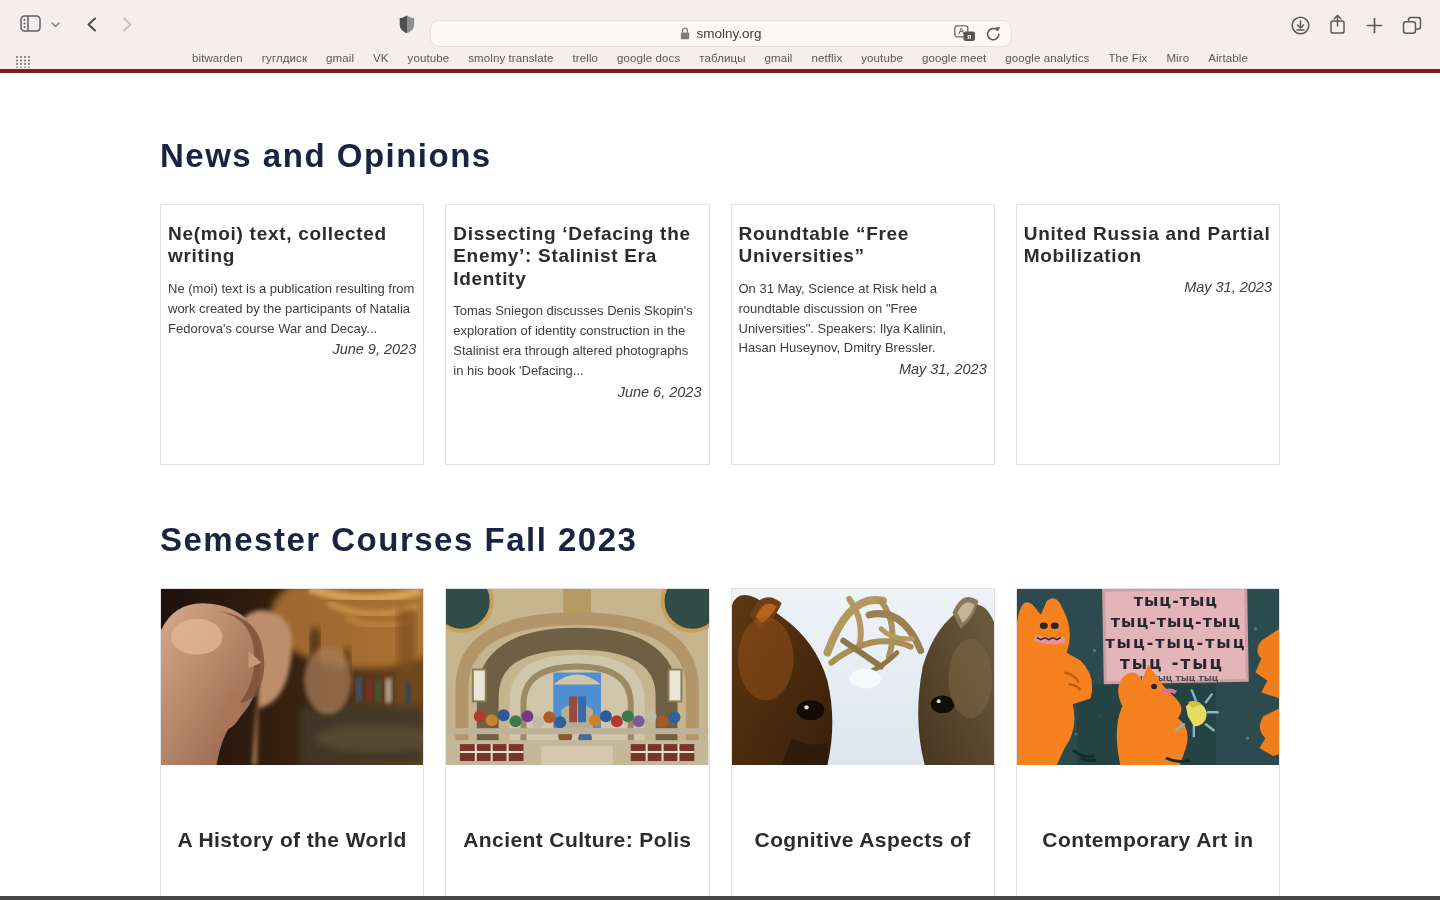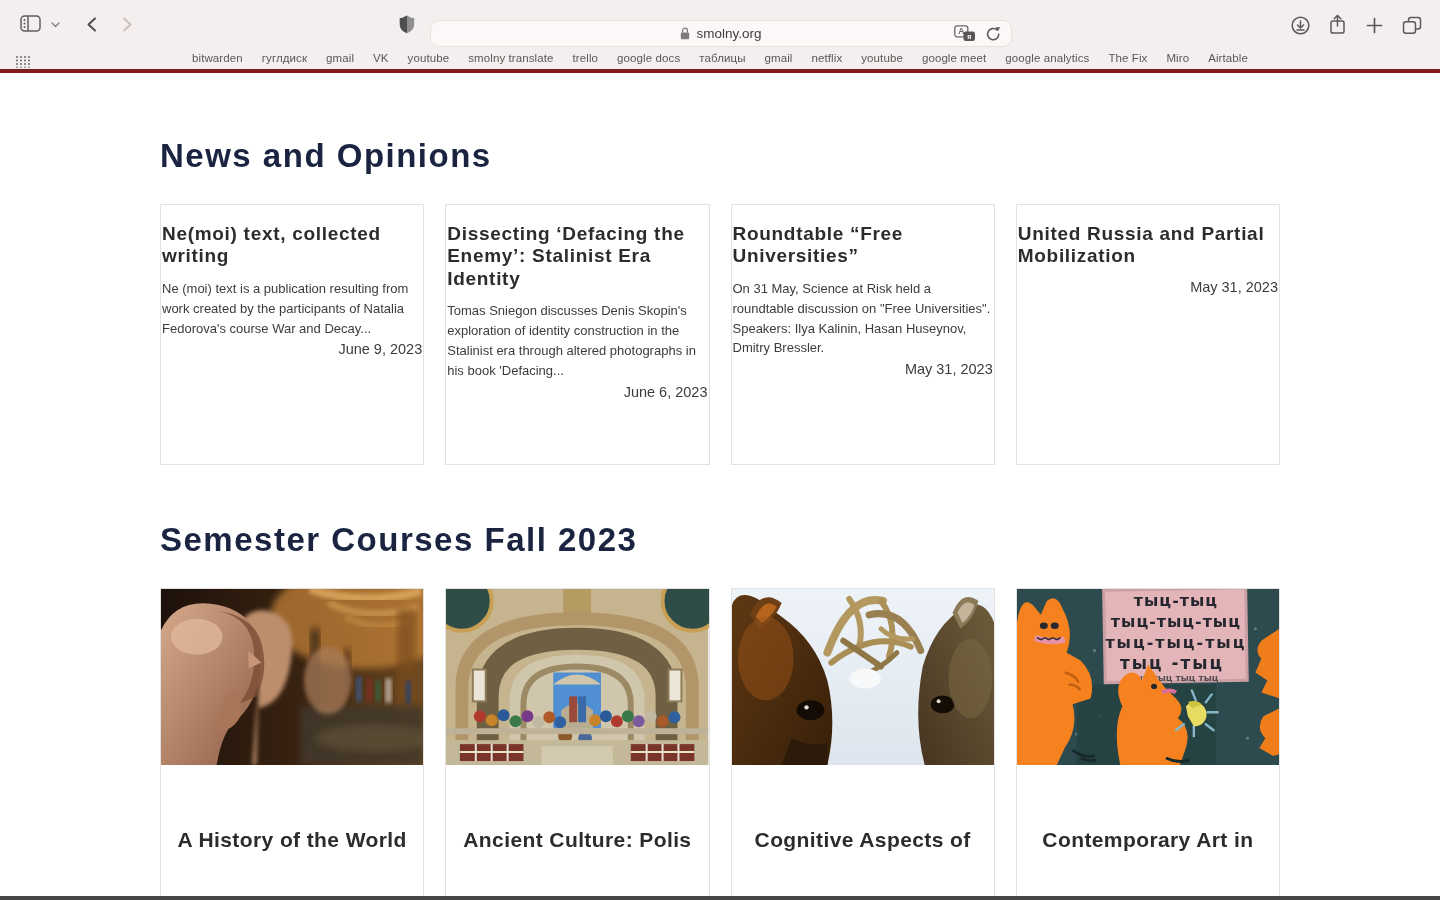--- a/index.html
+++ b/index.html
@@ -38,24 +38,24 @@
   .main-nav a { color:#171717; text-decoration:none; cursor:pointer; }
   .lang-btn {
     background:#6b6b6b; color:#fff; border:none; border-radius:6px;
     padding:6px 13px; font-size:15px; font-family:inherit; cursor:pointer;
   }
 
   .section-heading { font-size:33px; font-weight:700; letter-spacing:1.5px; color:#1a2441; }
   .news-section { margin-top:64px; }
   .cards-grid { display:grid; grid-template-columns:repeat(4,1fr); gap:21px; margin-top:29px; }
 
-  .news-card { border:1px solid #e2e2e2; background:#fff; height:261px; padding:18px 1px; overflow:hidden; }
+  .news-card { border:1px solid #e2e2e2; background:#fff; height:261px; padding:18px 7px; overflow:hidden; }
   .news-card h3 { font-size:19px; font-weight:700; letter-spacing:.7px; color:#2c2c2c; line-height:1.18; margin-bottom:11px; }
   .news-card p { font-size:13px; color:#3c3c3c; line-height:1.53; }
-  .news-card .date { text-align:right; font-size:14.5px; color:#3c3c3c; margin-top:3px; }
+  .news-card .date { text-align:right; font-size:14.5px; color:#3c3c3c; margin-top:3px;font-style:italic; }
 
   .courses-section { margin-top:56px; }
   .course-card { border:1px solid #e2e2e2; background:#fff; height:330px; overflow:hidden; }
   .course-image { width:100%; height:216px; overflow:hidden; line-height:0;text-align:center; }
   .course-image svg { width:100%; height:176px; display:block; }
   .course-card h3 { margin-top:23px; text-align:center; font-size:21px; font-weight:700; letter-spacing:.4px; color:#2c2c2c; }
 
   .bottom-strip { position:absolute; left:0; bottom:0; width:100%; height:4px; background:#474747; }
 
   svg text.paint { font-family:"DejaVu Sans", sans-serif; font-weight:bold; }

